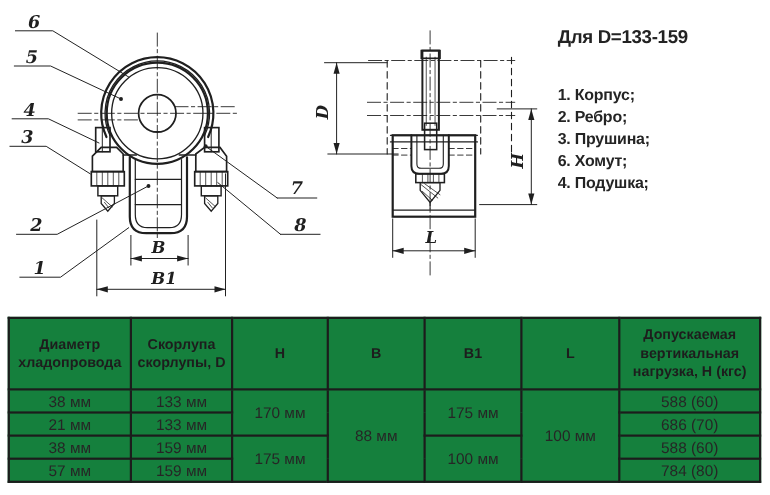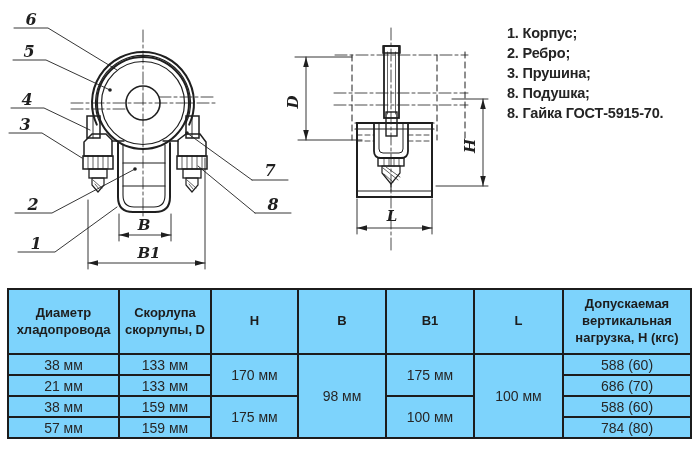--- a/index.html
+++ b/index.html
@@ -14,21 +14,21 @@
     font-size:17px;font-weight:700;letter-spacing:-0.3px;color:#232323;
     margin-bottom:34px;white-space:nowrap;
   }
   .parts-list{display:flex;flex-direction:column;}
   .parts-item{
     font-size:14.5px;font-weight:700;letter-spacing:-0.2px;color:#242424;
     line-height:19.9px;white-space:nowrap;
   }
   .spec-table{
     position:absolute;left:7px;top:288px;width:683px;height:150px;
-    border-collapse:collapse;table-layout:fixed;background:#7dd3fc;
+    border-collapse:collapse;table-layout:fixed;background:#15803d;
   }
   .spec-table th,.spec-table td{
     border:2px solid #1c1c1c;padding:0 2px;text-align:center;vertical-align:middle;
     overflow:hidden;
   }
   .spec-table th{font-size:13px;font-weight:700;line-height:1.3;color:#1d1d1d;}
   .spec-table td{font-size:14px;font-weight:400;color:#262626;}
   .spec-table thead tr{height:65px;}
   .spec-table tbody tr{height:21px;padding-left:41px;}
   .svg-callout{font:italic 700 16px "DejaVu Serif",serif;fill:#1f1f1f;}
@@ -189,26 +189,27 @@
           <path d="M357,228 H432" stroke-width="0.9"></path>
           <polygon points="357,228 367,225.2 367,230.8" fill="#1f1f1f" stroke="none"></polygon>
           <polygon points="432,228 422,225.2 422,230.8" fill="#1f1f1f" stroke="none"></polygon>
           <text x="392" y="221" text-anchor="middle" class="svg-dim" stroke="none">L</text>
         </g>
       </g>
     </g>
   </svg>
 
   <div class="note-block">
+    <div class="size-note">Для D=133-159</div>
     <div class="parts-list">
       <div class="parts-item">1. Корпус;</div>
       <div class="parts-item">2. Ребро;</div>
       <div class="parts-item">3. Прушина;</div>
-      <div class="parts-item">8. Подушка;</div>
-      <div class="parts-item">8. Гайка ГОСТ-5915-70.</div>
+      <div class="parts-item">6. Хомут;</div>
+      <div class="parts-item">4. Подушка;</div>
     </div>
   </div>
 </div>
 
 <table class="spec-table">
   <colgroup>
     <col style="width:111px">
       <col style="width:92px">
       <col style="width:87px">
     <col style="width:88px">
@@ -225,21 +226,21 @@
       <th>В1</th>
       <th>L</th>
       <th>Допускаемая вертикальная нагрузка, Н (кгс)</th>
     </tr>
   </thead>
   <tbody>
     <tr>
       <td>38 мм</td>
       <td>133 мм</td>
       <td rowspan="2">170 мм</td>
-      <td rowspan="4">98 мм</td>
+      <td rowspan="4">88 мм</td>
       <td rowspan="2">175 мм</td>
       <td rowspan="4">100 мм</td>
       <td>588 (60)</td>
     </tr>
     <tr>
       <td>21 мм</td>
       <td>133 мм</td>
       <td>686 (70)</td>
     </tr>
     <tr>

